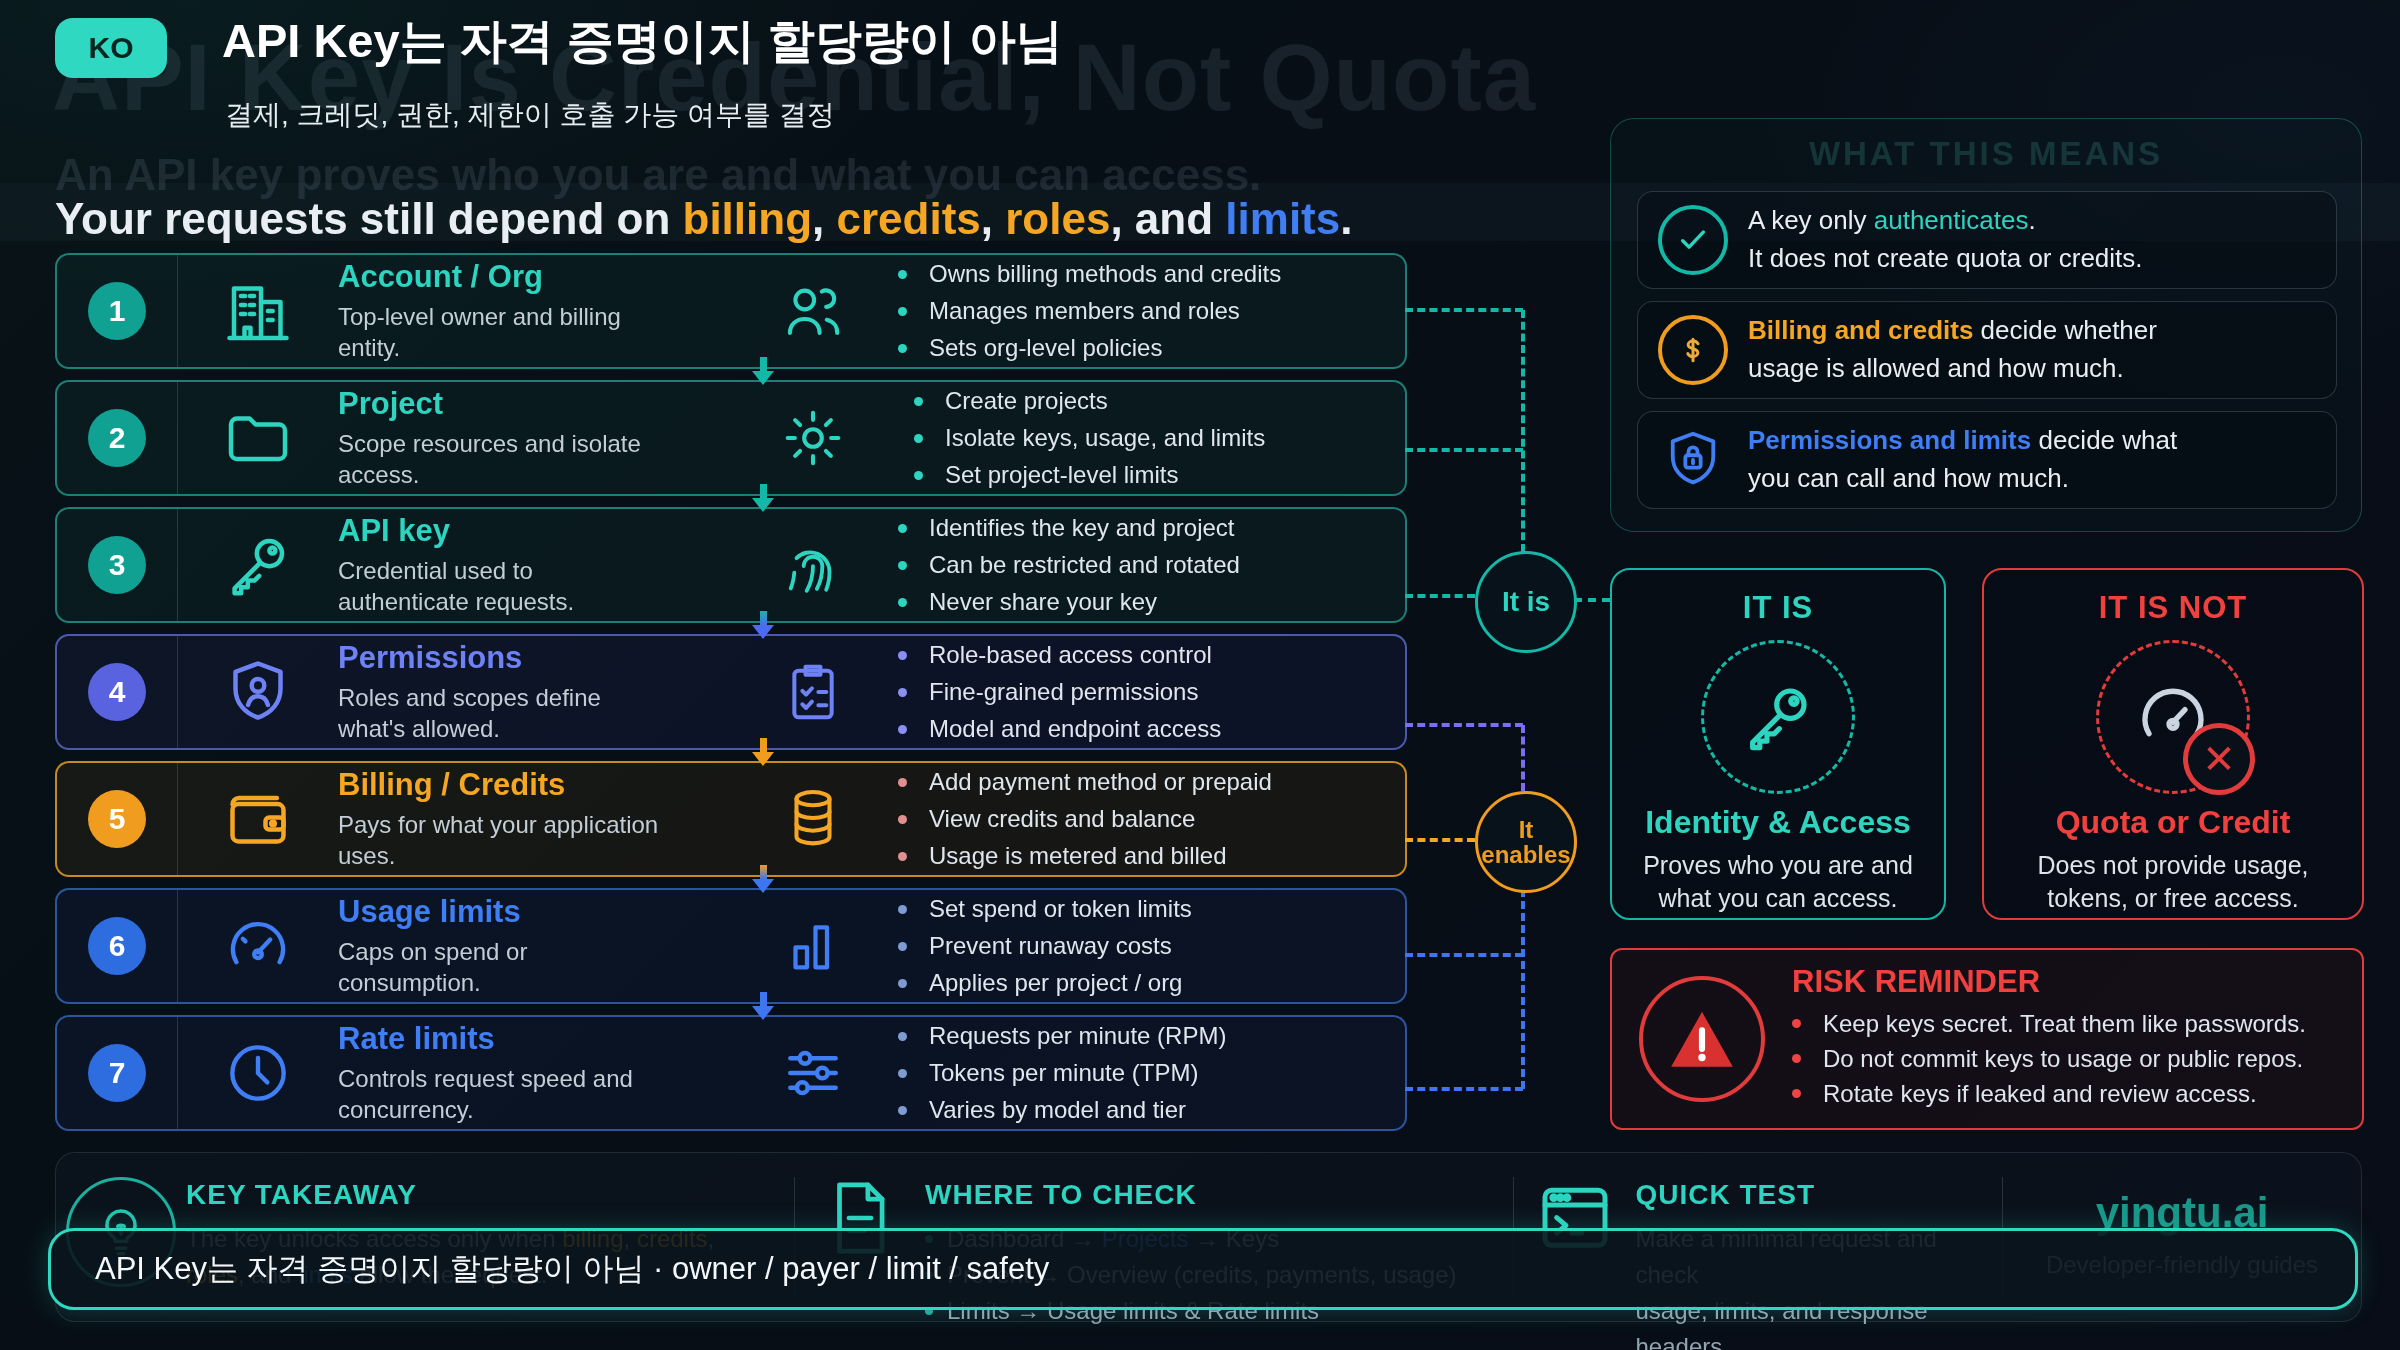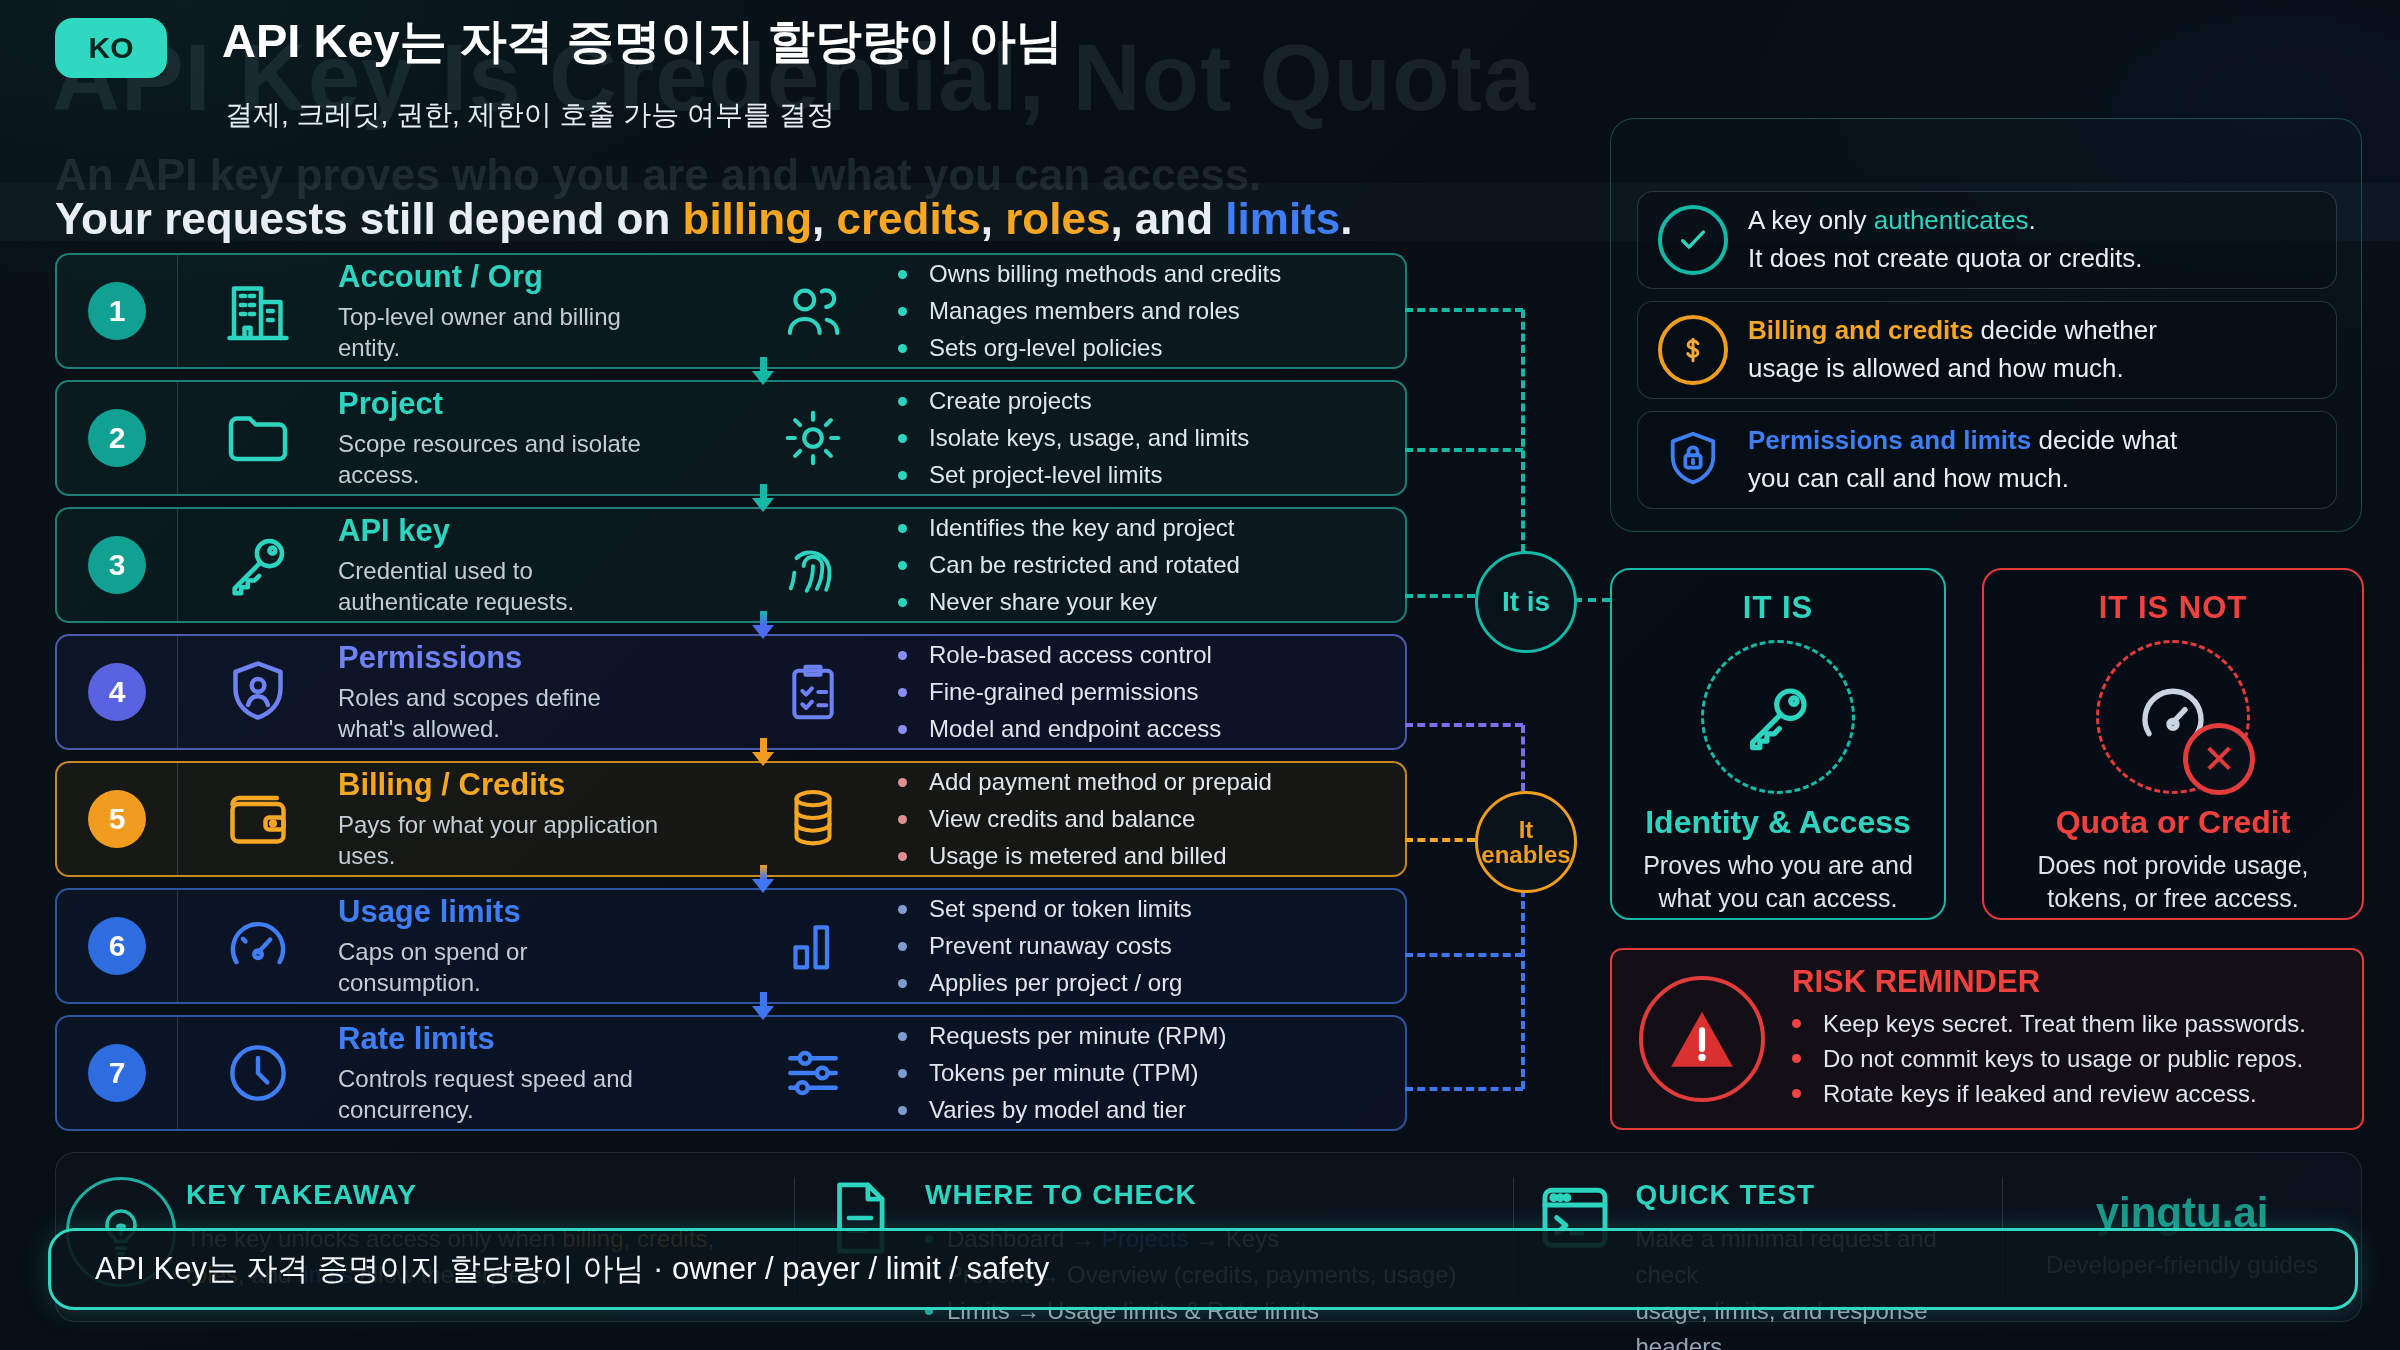--- a/index.html
+++ b/index.html
@@ -162,21 +162,21 @@
       <div class="titlecol">
         <div class="rowtitle w-teal">Project</div>
         <div class="rowdesc">Scope resources and isolate access.</div>
       </div>
       <div class="ricol w-teal">
         <svg width="66" height="66" viewBox="0 0 24 24" fill="none" stroke="currentColor" stroke-width="1.5" stroke-linecap="round">
             <circle cx="12" cy="12" r="3.2"></circle>
             <path d="M12 2.8v2.6M12 18.6v2.6M2.8 12h2.6M18.6 12h2.6M5.5 5.5l1.8 1.8M16.7 16.7l1.8 1.8M18.5 5.5l-1.8 1.8M7.3 16.7l-1.8 1.8"></path>
           </svg>
       </div>
-      <ul class="bulcol" style="list-style:none;margin:0;padding:0;">
+      <ul class="bulcol" style="list-style:none;margin:16px;padding:0;">
         <li class="bul">
             <span class="dot teal"></span>
             <span>Create projects</span>
           </li>
         <li class="bul">
             <span class="dot teal"></span>
             <span>Isolate keys, usage, and limits</span>
           </li>
         <li class="bul">
             <span class="dot teal"></span>
@@ -418,20 +418,21 @@
   <div class="node orange" style="left:1475px;top:791px;">
       <div class="t2">It</div>
       <div class="t2">enables</div>
     </div>
   <div class="dash-h c-orange abs" style="left:1405px;top:838px;width:70px;"></div>
   <div class="dash-v c-blue abs" style="left:1521px;top:889px;height:200px;"></div>
   <div class="dash-h c-blue abs" style="left:1405px;top:953px;width:118px;"></div>
   <div class="dash-h c-blue abs" style="left:1405px;top:1087px;width:118px;"></div>
 
   <div class="abs wtm">
+    <div class="wtm-head">WHAT THIS MEANS</div>
     <div class="wtm-card" style="top:72px;">
       <div class="wtm-ic">
         <div class="circ" style="border-color:#14b8a6;color:#2dd4bf;">
             <svg width="38" height="38" viewBox="0 0 24 24" fill="none" stroke="currentColor" stroke-width="2.2" stroke-linecap="round" stroke-linejoin="round">
               <path d="M5.5 12.5l4 4L18.5 7"></path>
             </svg>
           </div>
       </div>
       <div class="wtm-tx"><span>A key only </span><span class="w-teal" style="font-weight:normal;">authenticates</span><span>.</span><br><span>It does not create quota or credits.</span></div>
     </div>

